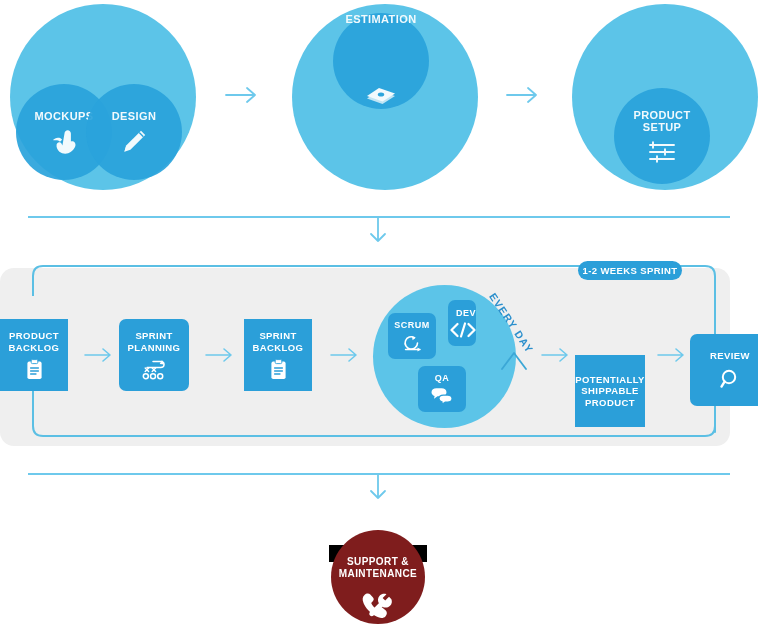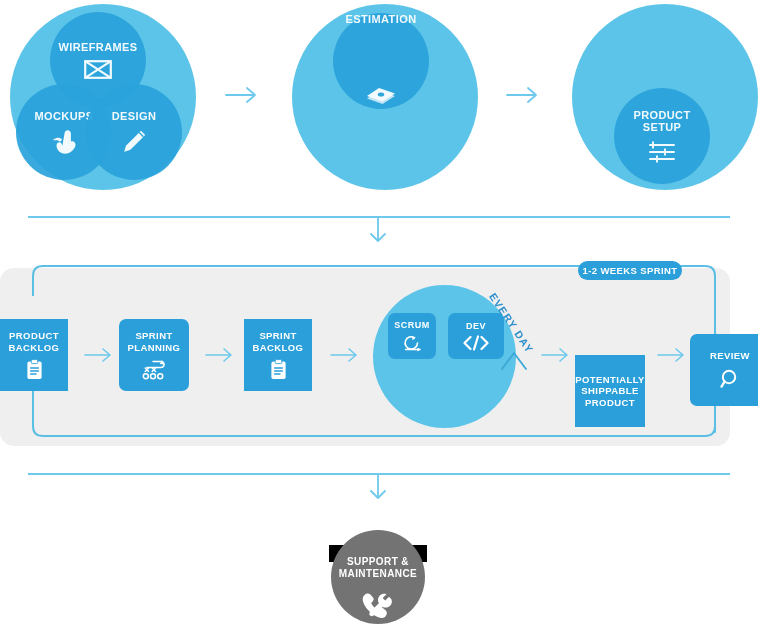--- a/index.html
+++ b/index.html
@@ -131,21 +131,21 @@
     align-items: center;
     justify-content: center;
     text-transform: uppercase;
     text-align: center;
   }
 
   
   #support-artifact { background: #000000; }
   #support-circle {
     border-radius: 50%;
-    background: #737373;
+    background: #7f1d1d;
     display: flex;
     flex-direction: column;
     align-items: center;
     justify-content: flex-start;
     color: #ffffff;
     text-align: center;
     box-sizing: border-box;
     padding-top: 26px;
   }
   #support-label {
@@ -157,29 +157,20 @@
   }
   #support-icon { margin-top: 12px; line-height: 0; }
 </style>
 </head>
 <body>
 
 <div id="stage">
 
   <div class="abs outer-circle" style="left:10px; top:4px; width:186px; height:186px;"></div>
 
-  <div class="abs lobe" style="left:50px; top:12px; width:96px; height:96px;">
-    <span class="lobe-label">WIREFRAMES</span>
-    <span class="lobe-icon">
-      <svg width="28" height="19" viewBox="0 0 28 19">
-        <rect x="1.2" y="1.2" width="25.6" height="16.6" fill="none" stroke="#ffffff" stroke-width="2.2"></rect>
-        <path d="M1.2 1.2 L26.8 17.8 M26.8 1.2 L1.2 17.8" stroke="#ffffff" stroke-width="2.2" fill="none"></path>
-      </svg>
-    </span>
-  </div>
 
   <div class="abs lobe" style="left:16px; top:84px; width:96px; height:96px;">
     <span class="lobe-label">MOCKUPS</span>
     <span class="lobe-icon">
       <svg width="28" height="26" viewBox="0 0 28 26">
         <path d="M14.5 4.5 C14.5 2.6 16 1.2 17.7 1.2 C19.4 1.2 20.9 2.6 20.9 4.5 L20.9 12.5
                  C22.4 12.1 24 12.6 24.9 13.8 C25.9 15.2 25.6 17.2 24.6 18.8
                  C23.2 21.1 21.1 23.3 18.2 24.2 C15.2 25.1 11.8 24.6 9.4 22.7
                  C7.2 20.9 6.2 18.1 6.6 15.6 C6.9 13.8 8.4 12.9 9.8 13.3
                  C10.8 13.6 11.4 14.4 11.8 15.3 L12.4 16.6 Z" fill="#ffffff"></path>
@@ -335,31 +326,44 @@
     <span class="mini-icon">
       <svg width="22" height="18" viewBox="0 0 22 18">
         <path d="M16.5 9 A6.2 6.2 0 1 1 13.5 3.6" stroke="#ffffff" stroke-width="1.6" fill="none" stroke-linecap="round"></path>
         <path d="M11.0 2.2 L14.6 3.8 L11.6 6.2 Z" fill="#ffffff"></path>
         <path d="M4.5 15.5 L19 15.5" stroke="#ffffff" stroke-width="1.4" stroke-linecap="round"></path>
         <path d="M16.5 13.6 L19.6 15.5 L16.5 17.4 Z" fill="#ffffff"></path>
       </svg>
     </span>
   </div>
 
-  <div class="abs mini-box" style="left:448px; top:313px; width:56px; height:46px;">
+  <div class="abs mini-box" style="left:448px; top:300px; width:28px; height:46px;align-items:flex-end;">
     <span class="mini-label">DEV</span>
     <span class="mini-icon">
       <svg width="26" height="16" viewBox="0 0 26 16">
         <path d="M7.5 2 L1.5 8 L7.5 14" stroke="#ffffff" stroke-width="2.2" fill="none" stroke-linecap="round" stroke-linejoin="round"></path>
         <path d="M18.5 2 L24.5 8 L18.5 14" stroke="#ffffff" stroke-width="2.2" fill="none" stroke-linecap="round" stroke-linejoin="round"></path>
         <path d="M15 1.5 L11 14.5" stroke="#ffffff" stroke-width="2.2" stroke-linecap="round"></path>
       </svg>
     </span>
   </div>
 
+  <div class="abs mini-box" style="left:418px; top:366px; width:48px; height:46px;">
+    <span class="mini-label">QA</span>
+    <span class="mini-icon">
+      <svg width="24" height="18" viewBox="0 0 24 18">
+        <path d="M1.5 5.2 C1.5 2.8 3.6 1.2 6.4 1.2 L11.6 1.2 C14.4 1.2 16.5 2.8 16.5 5.2
+                 C16.5 7.6 14.4 9.2 11.6 9.2 L7.5 9.2 L4.0 11.8 L4.6 9.0
+                 C2.8 8.4 1.5 7.0 1.5 5.2 Z" fill="#ffffff"></path>
+        <path d="M9.0 11.6 C9.0 9.5 10.9 8.1 13.4 8.1 L17.6 8.1 C20.1 8.1 22.0 9.5 22.0 11.6
+                 C22.0 13.7 20.1 15.1 17.6 15.1 L15.2 15.1 L11.6 17.4 L12.2 14.9
+                 C10.3 14.3 9.0 13.1 9.0 11.6 Z" fill="#ffffff" stroke="#2b9fd9" stroke-width="1.1"></path>
+      </svg>
+    </span>
+  </div>
 
   <span class="abs chev" style="left:541px; top:345px;">
     <svg width="30" height="20" viewBox="0 0 30 20">
       <path d="M1 10 L26 10 M19 4 L26 10 L19 16" stroke="#6ec9ec" stroke-width="1.6" fill="none" stroke-linecap="round" stroke-linejoin="round"></path>
     </svg>
   </span>
 
   <div class="abs flow-box square-plain" style="left:575px; top:319px; width:70px; height:72px;margin-top:36px;">
     <span class="flow-label">POTENTIALLY</span>
     <span class="flow-label">SHIPPABLE</span>

